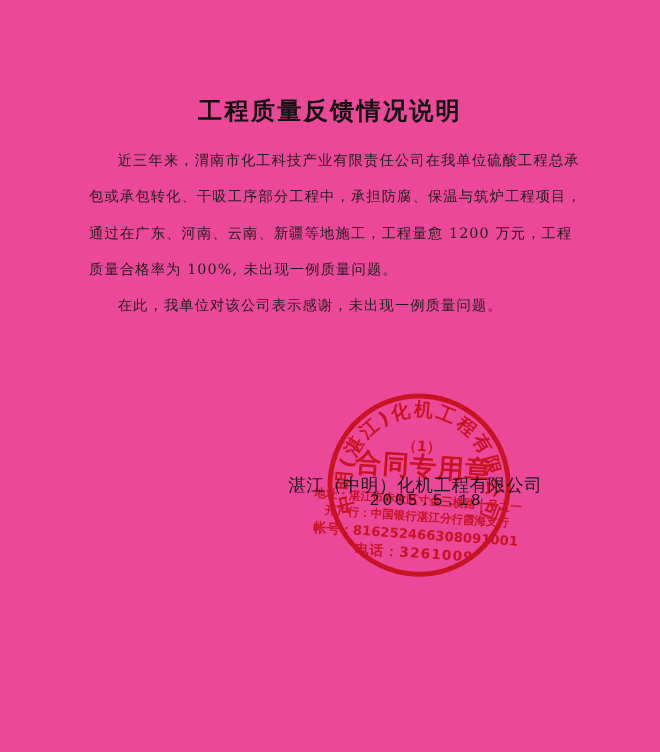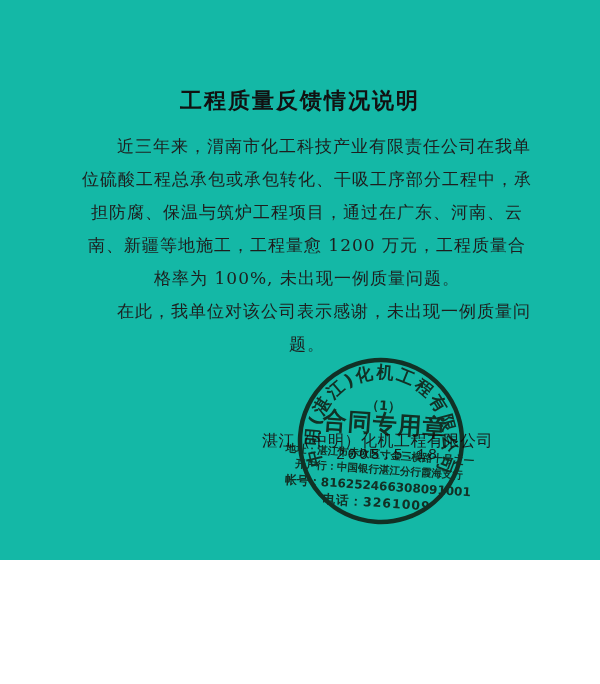--- a/index.html
+++ b/index.html
@@ -3,22 +3,22 @@
 <meta charset="utf-8">
 <style>
   html, body {
     margin: 0;
     padding: 0;
     background: #ffffff;
   }
   .page {
     position: relative;
     width: 600px;
-    height: 560px;
-    background: #14b8a6;
+    height: 684px;
+    background: #ec4899;
     overflow: hidden;
     font-family: "DejaVu Serif", serif;
     color: #1b1b1b;
   }
   .doc-title {
     position: absolute;
     top: 86px;
     left: 0;
     width: 100%;
     text-align: center;
@@ -26,25 +26,24 @@
     font-weight: bold;
     font-size: 22px;
     letter-spacing: 2px;
     color: #111111;
   }
   .doc-body {
     position: absolute;
     top: 130px;
     left: 81px;
     width: 452px;
-    font-size: 17px;
+    font-size: 13px;
     line-height: 33px;
     letter-spacing: 1px;
     color: #1e1e1e;
-    text-align: center;
   }
   .doc-body p {
     margin: 0;
     text-indent: 2em;
   }
   .sig-company {
     position: absolute;
     top: 421px;
     left: 262px;
     font-size: 16px;

